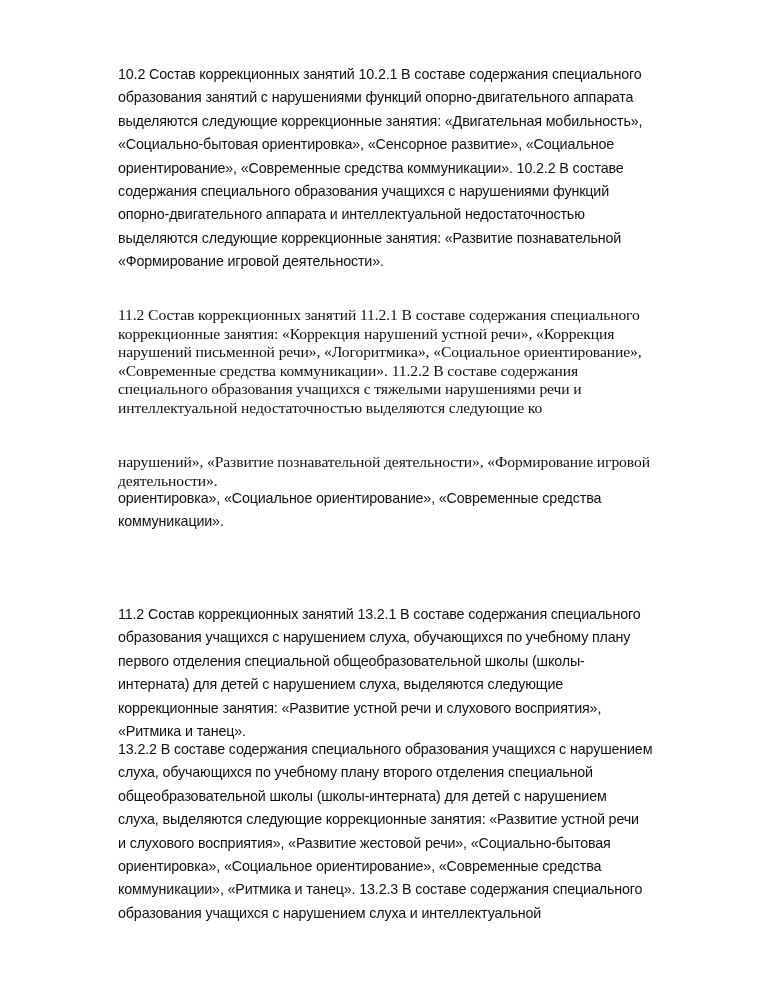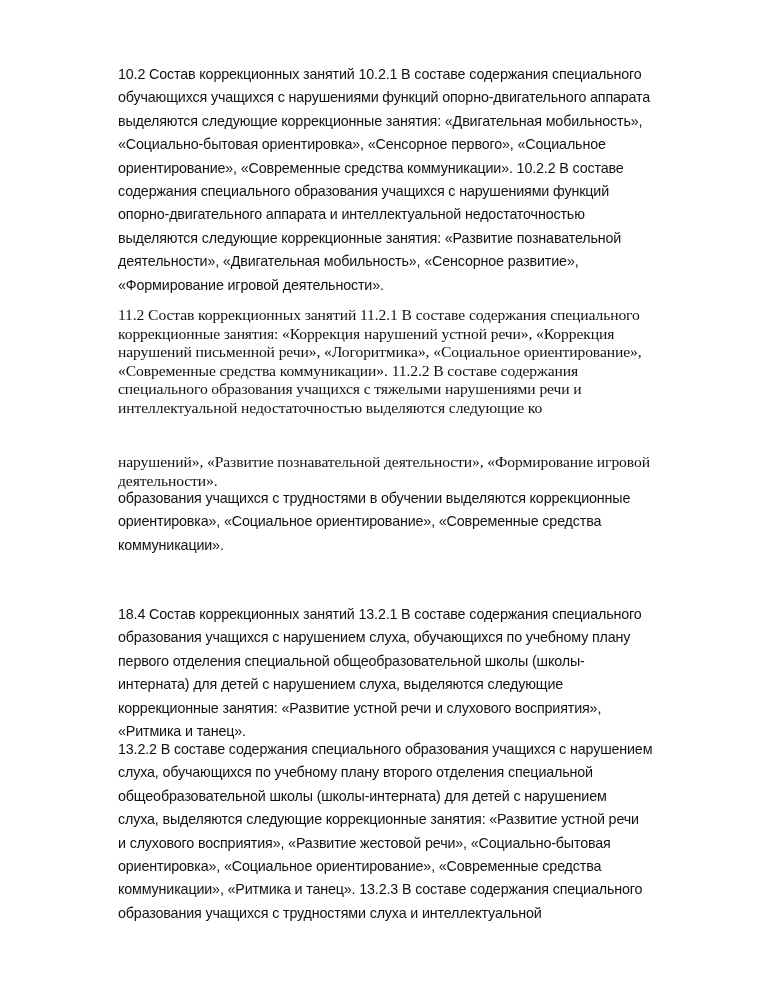--- a/index.html
+++ b/index.html
@@ -10,64 +10,62 @@
   .serif { font-family: "Liberation Serif", serif; font-size: 15.6px; line-height: 18.6px; letter-spacing: -0.1px; margin-top: 16px; }
   .line { display: block; }
 </style>
 </head>
 <body>
 
 <div class="page">
 
   <p class="para sans" style="top:63px;">
     <span class="line">10.2 Состав коррекционных занятий 10.2.1 В составе содержания специального</span>
-    <span class="line">обучающихся учащихся с нарушениями функций опорно-двигательного аппарата</span>
+    <span class="line">образования занятий с нарушениями функций опорно-двигательного аппарата</span>
     <span class="line">выделяются следующие коррекционные занятия: «Двигательная мобильность»,</span>
-    <span class="line">«Социально-бытовая ориентировка», «Сенсорное первого», «Социальное</span>
+    <span class="line">«Социально-бытовая ориентировка», «Сенсорное развитие», «Социальное</span>
     <span class="line">ориентирование», «Современные средства коммуникации». 10.2.2 В составе</span>
     <span class="line">содержания специального образования учащихся с нарушениями функций</span>
     <span class="line">опорно-двигательного аппарата и интеллектуальной недостаточностью</span>
     <span class="line">выделяются следующие коррекционные занятия: «Развитие познавательной</span>
-    <span class="line">деятельности», «Двигательная мобильность», «Сенсорное развитие»,</span>
     <span class="line">«Формирование игровой деятельности».</span>
   </p>
 
   <p class="para serif" style="top:290px;">
     <span class="line">11.2 Состав коррекционных занятий 11.2.1 В составе содержания специального</span>
     <span class="line">коррекционные занятия: «Коррекция нарушений устной речи», «Коррекция</span>
     <span class="line">нарушений письменной речи», «Логоритмика», «Социальное ориентирование»,</span>
     <span class="line">«Современные средства коммуникации». 11.2.2 В составе содержания</span>
     <span class="line">специального образования учащихся с тяжелыми нарушениями речи и</span>
     <span class="line">интеллектуальной недостаточностью выделяются следующие ко</span>
   </p>
 
   <p class="para serif" style="top:437px;">
     <span class="line">нарушений», «Развитие познавательной деятельности», «Формирование игровой</span>
     <span class="line">деятельности».</span>
   </p>
 
   <p class="para sans" style="top:487px;">
-    <span class="line">образования учащихся с трудностями в обучении выделяются коррекционные</span>
     <span class="line">ориентировка», «Социальное ориентирование», «Современные средства</span>
     <span class="line">коммуникации».</span>
   </p>
 
   <p class="para sans" style="top:603px;">
-    <span class="line">18.4 Состав коррекционных занятий 13.2.1 В составе содержания специального</span>
+    <span class="line">11.2 Состав коррекционных занятий 13.2.1 В составе содержания специального</span>
     <span class="line">образования учащихся с нарушением слуха, обучающихся по учебному плану</span>
     <span class="line">первого отделения специальной общеобразовательной школы (школы-</span>
     <span class="line">интерната) для детей с нарушением слуха, выделяются следующие</span>
     <span class="line">коррекционные занятия: «Развитие устной речи и слухового восприятия»,</span>
     <span class="line">«Ритмика и танец».</span>
   </p>
 
   <p class="para sans" style="top:738px;">
     <span class="line">13.2.2 В составе содержания специального образования учащихся с нарушением</span>
     <span class="line">слуха, обучающихся по учебному плану второго отделения специальной</span>
     <span class="line">общеобразовательной школы (школы-интерната) для детей с нарушением</span>
     <span class="line">слуха, выделяются следующие коррекционные занятия: «Развитие устной речи</span>
     <span class="line">и слухового восприятия», «Развитие жестовой речи», «Социально-бытовая</span>
     <span class="line">ориентировка», «Социальное ориентирование», «Современные средства</span>
     <span class="line">коммуникации», «Ритмика и танец». 13.2.3 В составе содержания специального</span>
-    <span class="line">образования учащихся с трудностями слуха и интеллектуальной</span>
+    <span class="line">образования учащихся с нарушением слуха и интеллектуальной</span>
   </p>
 
 </div>
 
 </body></html>

